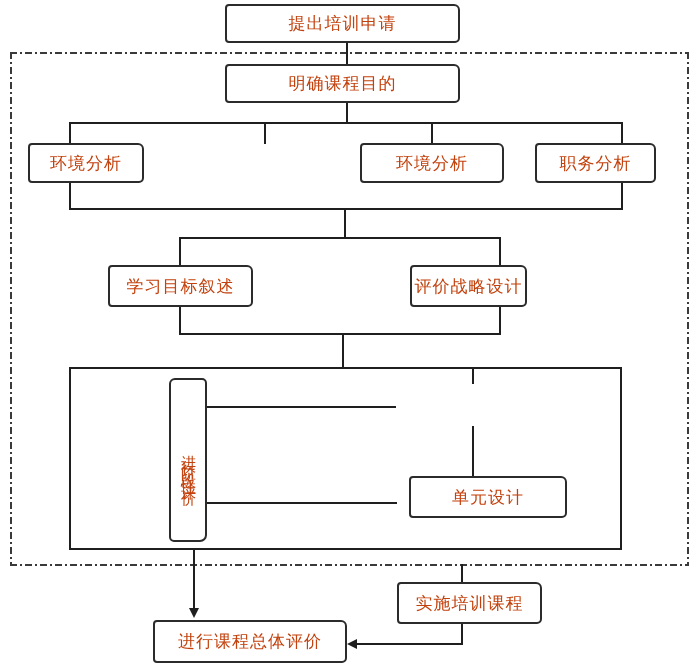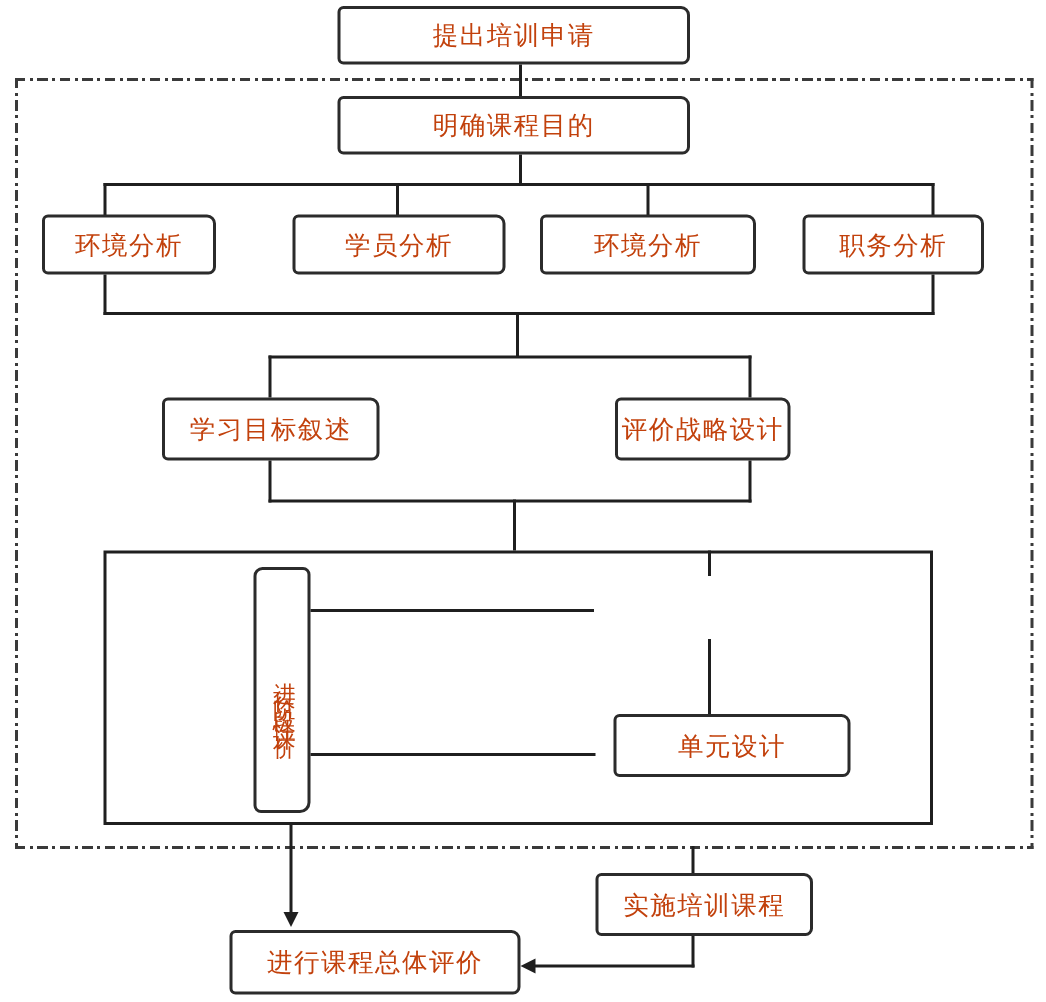--- a/index.html
+++ b/index.html
@@ -109,21 +109,20 @@
   <div class="line v" style="left:461px;top:624px;height:21px;"></div>
   <div class="line h" style="left:355px;top:643px;width:108px;"></div>
   <div class="arrow-left" style="left:347px;top:639px;"></div>
 
   <div class="node" style="left:225px;top:4px;width:235px;height:39px;">提出培训申请</div>
 
   <div class="node" style="left:225px;top:64px;width:235px;height:39px;">明确课程目的</div>
 
   <div class="node" style="left:28px;top:143px;width:116px;height:40px;">环境分析</div>
 
-  <div class="node" style="left:195px;top:143px;width:142px;height:40px;">学员分析</div>
 
   <div class="node" style="left:360px;top:143px;width:144px;height:40px;">环境分析</div>
 
   <div class="node" style="left:535px;top:143px;width:121px;height:40px;">职务分析</div>
 
   <div class="node" style="left:108px;top:265px;width:145px;height:42px;">学习目标叙述</div>
 
   <div class="node" style="left:410px;top:265px;width:117px;height:42px;">评价战略设计</div>
 
   <div class="node vertical" style="left:169px;top:378px;width:38px;height:164px;">进行阶段性评价</div>

